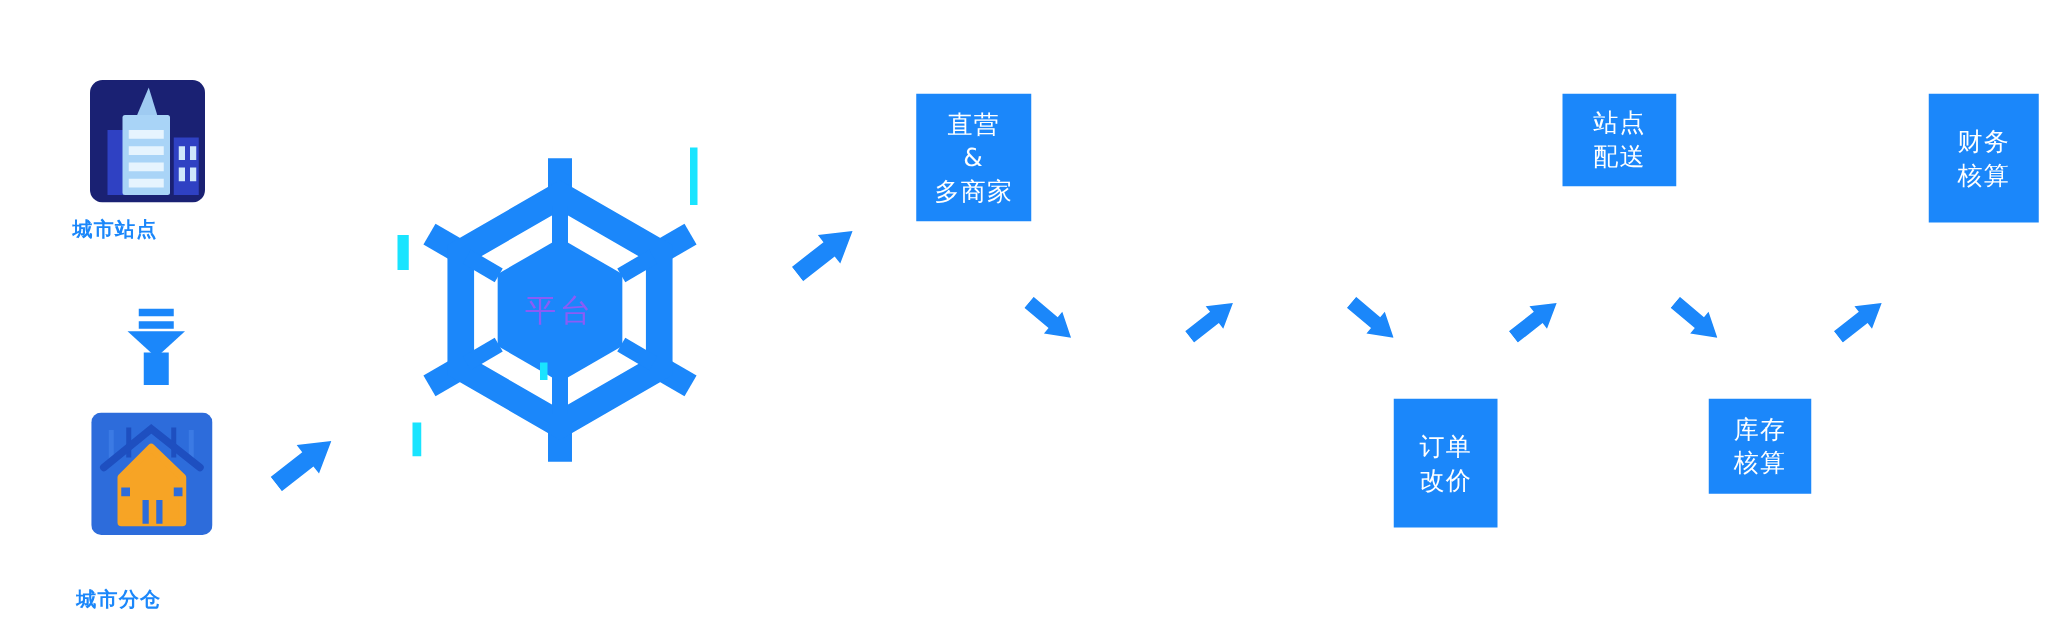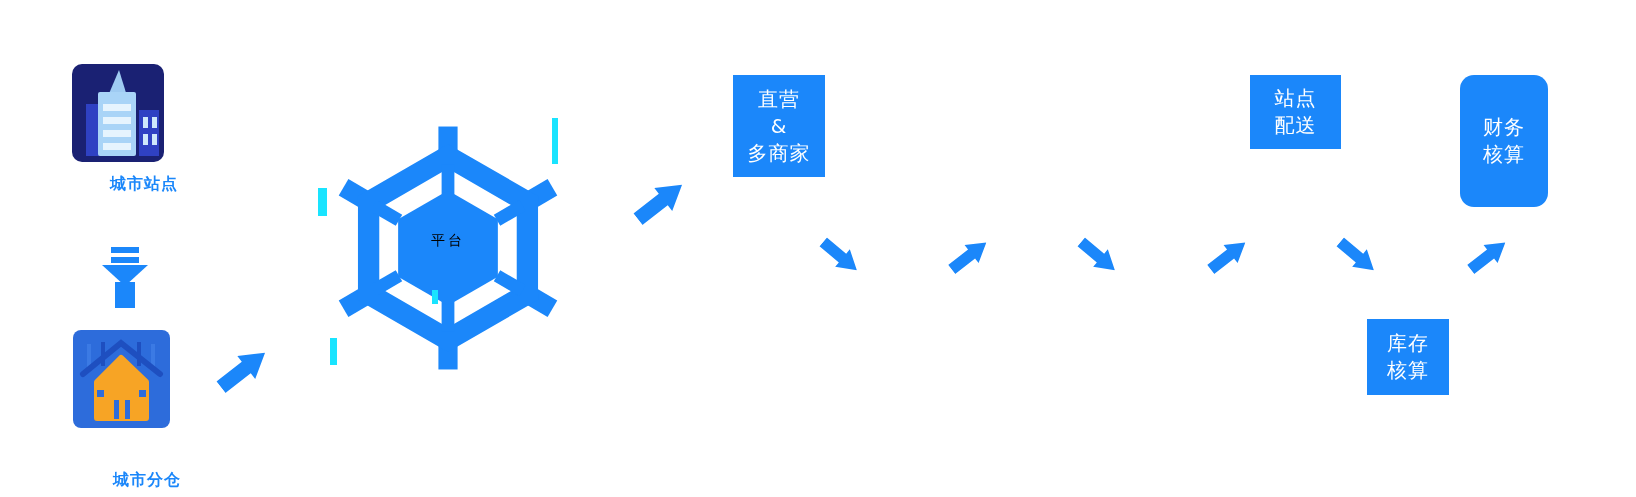--- a/index.html
+++ b/index.html
@@ -3,31 +3,31 @@
 <meta charset="utf-8">
 <style>
   html,body{margin:0;padding:0;background:#ffffff;}
   .canvas{
     position:relative;width:1636px;height:497px;background:#ffffff;overflow:hidden;
     font-family:"DejaVu Sans","Liberation Sans",sans-serif;
   }
   .icon-tile{position:absolute;}
   .icon-label{
     position:absolute;color:#1b87fa;font-size:16px;font-weight:700;
-    text-align:right;letter-spacing:1px;white-space:nowrap;
+    text-align:left;letter-spacing:1px;white-space:nowrap;
   }
   .flow-box{
     position:absolute;background:#1b87fa;color:#ffffff;
     display:flex;align-items:center;justify-content:center;text-align:center;
     white-space:pre-line;font-size:20px;line-height:27px;font-weight:500;letter-spacing:1px;
   }
   .platform-wrap{position:absolute;left:318px;top:118px;width:260px;height:260px;}
   .platform-label{
     position:absolute;left:387px;top:232px;width:122px;text-align:center;
-    color:#000000;font-size:14px;font-weight:500;letter-spacing:3px;
+    color:#8b5cf6;font-size:25px;font-weight:500;letter-spacing:3px;
   }
   .arrow{position:absolute;display:flex;align-items:center;justify-content:center;}
   .rot-dr{transform:rotate(40deg);}   
   .rot-ur{transform:rotate(-38deg);}  
   .glitch{position:absolute;background:#19e4ff;}
 </style>
 </head>
 <body>
 
 <div class="canvas">
@@ -116,23 +116,25 @@
     <svg width="56" height="32" viewBox="0 0 54 30" xmlns="http://www.w3.org/2000/svg" fill="#1b87fa">
       <path d="M0 8 H31 V1 L54 15 L31 29 V22 H0 Z"></path>
     </svg>
   </div>
 
   <div class="flow-box" style="left:733px;top:75px;width:92px;height:102px;">直营
 &amp;
 多商家</div>
   <div class="flow-box" style="left:1250px;top:75px;width:91px;height:74px;">站点
 配送</div>
-  <div class="flow-box" style="left:1460px;top:75px;width:88px;height:132px;border-radius:14px;">财务
+  <div class="flow-box" style="left:1543px;top:75px;width:88px;height:103px;">财务
 核算</div>
 
+  <div class="flow-box" style="left:1115px;top:319px;width:83px;height:103px;">订单
+改价</div>
   <div class="flow-box" style="left:1367px;top:319px;width:82px;height:76px;">库存
 核算</div>
 
   <div class="arrow rot-dr" style="left:818px;top:232px;width:44px;height:48px;">
     <svg width="46" height="26" viewBox="0 0 54 30" xmlns="http://www.w3.org/2000/svg" fill="#1b87fa">
       <path d="M0 8 H31 V1 L54 15 L31 29 V22 H0 Z"></path>
     </svg>
   </div>
   <div class="arrow rot-ur" style="left:947px;top:232px;width:44px;height:48px;">
     <svg width="46" height="26" viewBox="0 0 54 30" xmlns="http://www.w3.org/2000/svg" fill="#1b87fa">

